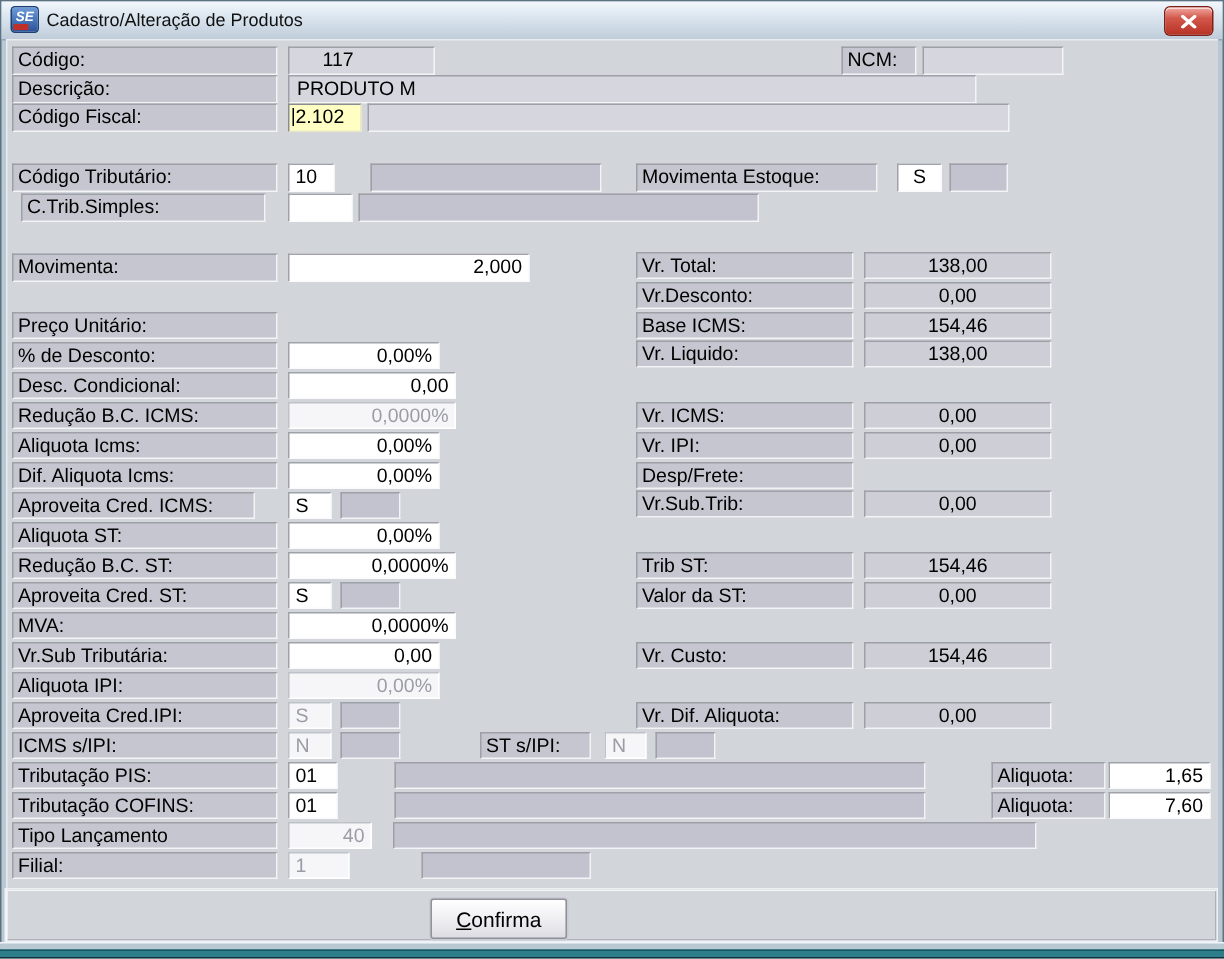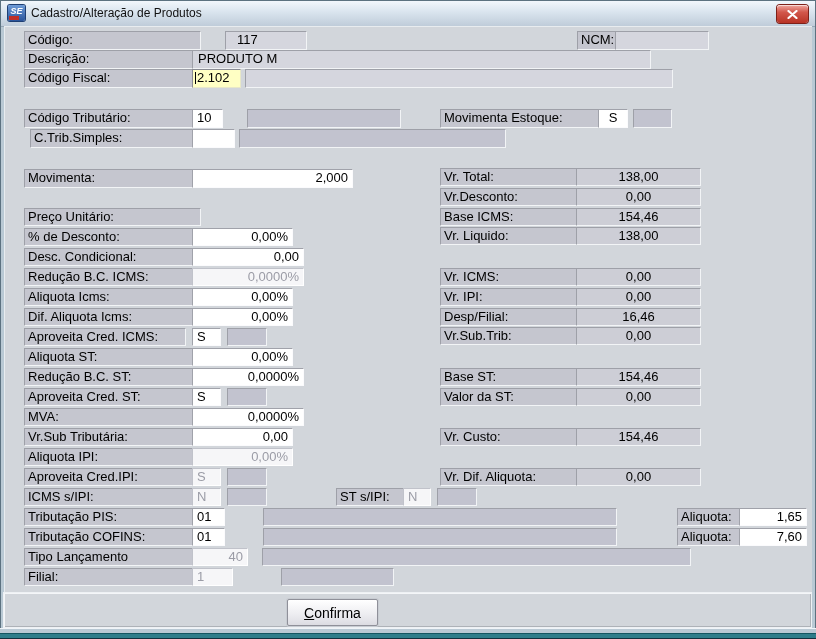--- a/index.html
+++ b/index.html
@@ -23,21 +23,21 @@
     background:linear-gradient(#f0a8a0,#d2574b 40%,#b83325);
     box-shadow:inset 0 1px 0 rgba(255,255,255,.6),0 0 0 1px #7e2018;
     display:flex;align-items:center;justify-content:center;cursor:pointer;
   }
   .client{position:absolute;left:4px;top:26px;width:808px;height:602px;background:#d2d6db;
     box-shadow:inset 1px 1px 0 #e8ecef;}
   
   .f{position:absolute;height:18px;box-sizing:border-box;line-height:15px;font-size:13px;
      border:1px solid;overflow:hidden;white-space:nowrap;}
   .h19{height:19px;line-height:16px;}
-  .lbl{background:#c5c6cf;border-color:#9ea0a8 #f2f4f6 #f2f4f6 #9ea0a8;padding-left:3px;margin-left:16px;}
+  .lbl{background:#c5c6cf;border-color:#9ea0a8 #f2f4f6 #f2f4f6 #9ea0a8;padding-left:3px;}
   .disp{background:#cdced6;border-color:#9ea0a8 #f2f4f6 #f2f4f6 #9ea0a8;text-align:center;}
   .lt{background:#d5d6de;text-align:left;padding-left:5px;}
   .gb{background:#c2c3cf;border-color:#9ea0a8 #f2f4f6 #f2f4f6 #9ea0a8;}
   .edit{background:#ffffff;border-color:#a0a2aa #fbfbfd #fbfbfd #a0a2aa;padding:0 4px;}
   .ro{color:#9b9ca6;background:#f6f6f8;border-color:#c0c2ca #ffffff #ffffff #c0c2ca;}
   .r{text-align:right;}
   .c{text-align:center;padding:0;}
   .focus{background:#ffffc4;border-color:#8a8c94 #e8e8c8 #e8e8c8 #8a8c94;padding-left:2px;}
   .caret{display:inline-block;width:1px;height:12px;background:#000;vertical-align:-2px;margin-right:1px;}
   .footer-panel{position:absolute;left:3px;top:592px;width:809px;height:36px;box-sizing:border-box;
@@ -67,21 +67,21 @@
     <div class="close-btn">
       <svg width="11" height="9" viewBox="0 0 11 9">
         <path d="M1.5 1 L9.5 8 M9.5 1 L1.5 8" stroke="#ffffff" stroke-width="2.2" stroke-linecap="round"></path>
       </svg>
     </div>
   </div>
 
   <div class="client"></div>
 
   <div class="f lbl h19" style="left:8px;top:31px;width:177px;">Código:</div>
-  <div class="f disp lt h19" style="left:192px;top:31px;width:82px;padding-left:11px;margin-left:33px;">117</div>
+  <div class="f disp lt h19" style="left:192px;top:31px;width:98px;padding-left:22px;">117</div>
   <div class="f lbl h19" style="left:561px;top:31px;width:50px;">NCM:</div>
   <div class="f disp lt h19" style="left:615px;top:31px;width:94px;"></div>
 
   <div class="f lbl h19" style="left:8px;top:50px;width:177px;">Descrição:</div>
   <div class="f disp lt h19" style="left:192px;top:50px;width:459px;">PRODUTO M</div>
 
   <div class="f lbl h19" style="left:8px;top:69px;width:177px;">Código Fiscal:</div>
   <div class="f edit focus h19" style="left:192px;top:69px;width:49px;"><span class="caret"></span><span>2.102</span></div>
   <div class="f disp lt h19" style="left:245px;top:69px;width:428px;"></div>
 
@@ -176,26 +176,25 @@
   <div class="f disp" style="left:576px;top:188px;width:125px;">0,00</div>
   <div class="f lbl" style="left:424px;top:208px;width:145px;">Base ICMS:</div>
   <div class="f disp" style="left:576px;top:208px;width:125px;">154,46</div>
   <div class="f lbl" style="left:424px;top:227px;width:145px;">Vr. Liquido:</div>
   <div class="f disp" style="left:576px;top:227px;width:125px;">138,00</div>
 
   <div class="f lbl" style="left:424px;top:268px;width:145px;">Vr. ICMS:</div>
   <div class="f disp" style="left:576px;top:268px;width:125px;">0,00</div>
   <div class="f lbl" style="left:424px;top:288px;width:145px;">Vr. IPI:</div>
   <div class="f disp" style="left:576px;top:288px;width:125px;">0,00</div>
-  <div class="f lbl" style="left:424px;top:308px;width:145px;">Desp/Filial:</div>
-  <div class="f disp" style="left:576px;top:308px;width:125px;">16,46</div>
+  <div class="f lbl" style="left:424px;top:308px;width:145px;">Desp/Frete:</div>
   <div class="f lbl" style="left:424px;top:327px;width:145px;">Vr.Sub.Trib:</div>
   <div class="f disp" style="left:576px;top:327px;width:125px;">0,00</div>
 
-  <div class="f lbl" style="left:424px;top:368px;width:145px;">Base ST:</div>
+  <div class="f lbl" style="left:424px;top:368px;width:145px;">Trib ST:</div>
   <div class="f disp" style="left:576px;top:368px;width:125px;">154,46</div>
   <div class="f lbl" style="left:424px;top:388px;width:145px;">Valor da ST:</div>
   <div class="f disp" style="left:576px;top:388px;width:125px;">0,00</div>
 
   <div class="f lbl" style="left:424px;top:428px;width:145px;">Vr. Custo:</div>
   <div class="f disp" style="left:576px;top:428px;width:125px;">154,46</div>
 
   <div class="f lbl" style="left:424px;top:468px;width:145px;">Vr. Dif. Aliquota:</div>
   <div class="f disp" style="left:576px;top:468px;width:125px;">0,00</div>
 

